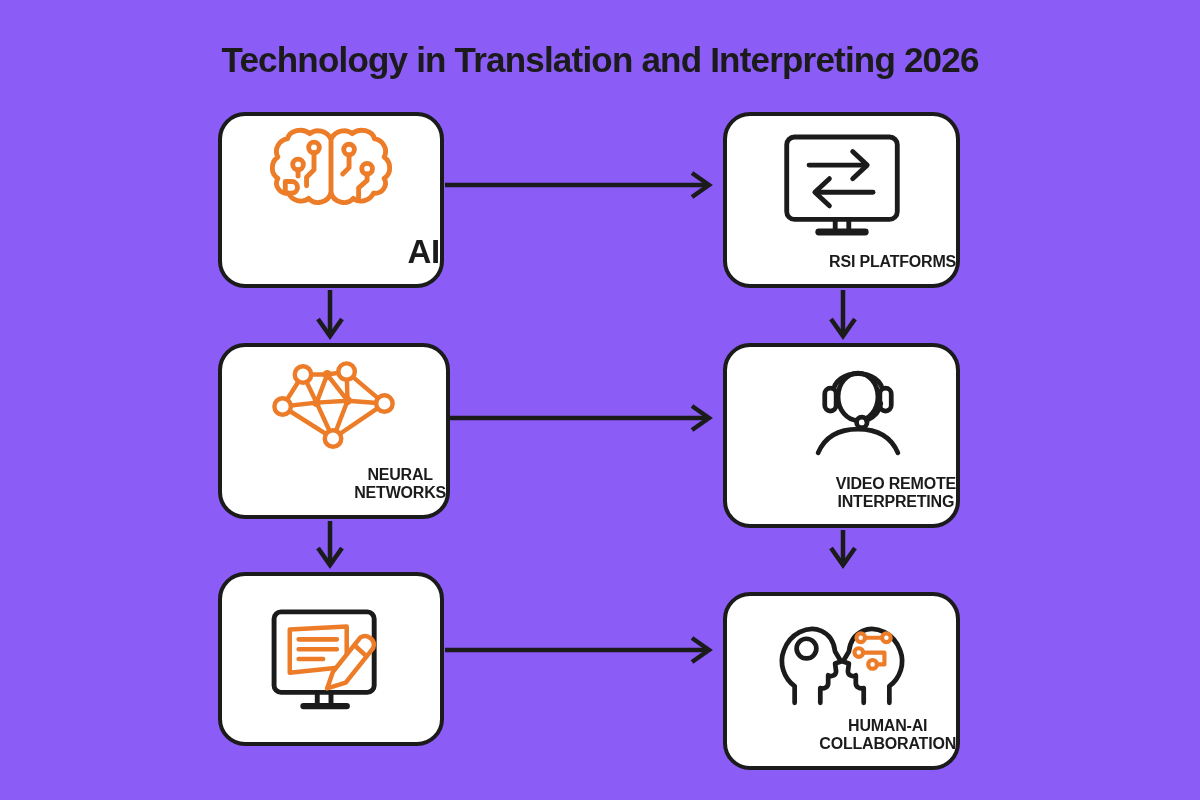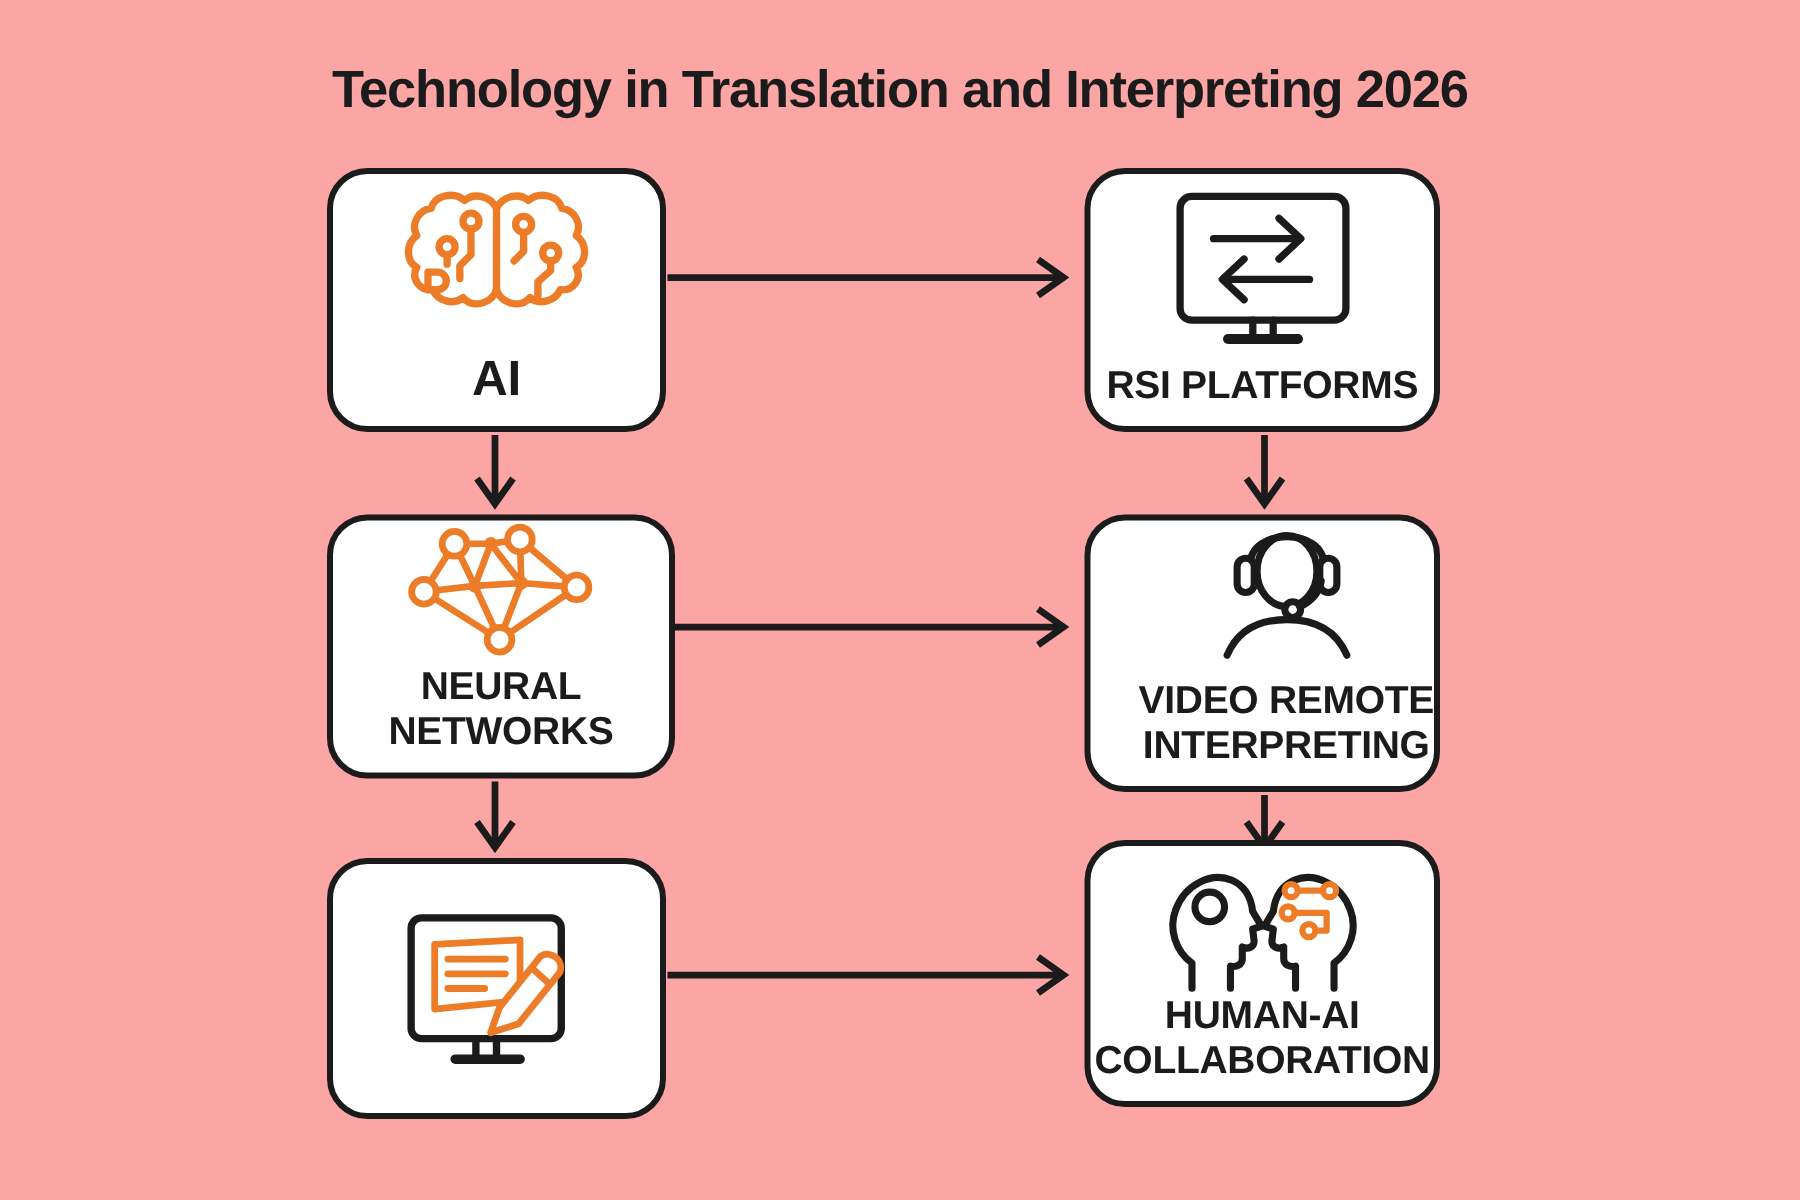--- a/index.html
+++ b/index.html
@@ -1,40 +1,40 @@
 <!DOCTYPE html>
 <html><head>
 <meta charset="utf-8">
 <style>
   html,body{margin:0;padding:0;background:#ffffff;}
   .canvas{
-    position:relative;width:1200px;height:800px;background:#fca5a5;
+    position:relative;width:1200px;height:800px;background:#8b5cf6;
     font-family:"Liberation Sans",sans-serif;overflow:hidden;
   }
   .title{
     position:absolute;left:0;top:40px;width:1200px;text-align:center;
     font-size:35px;font-weight:700;letter-spacing:-0.8px;color:#1b1b1b;margin:0;
   }
   .connectors{position:absolute;left:0;top:0;width:1200px;height:800px;z-index:1;}
   .node{
     position:absolute;z-index:2;box-sizing:border-box;background:#ffffff;
     border:4px solid #1b1b1b;border-radius:27px;
-    display:flex;flex-direction:column;align-items:center;justify-content:flex-end;
+    display:flex;flex-direction:column;align-items:flex-end;justify-content:flex-end;
   }
   .icon-wrap{flex:1;display:flex;align-items:center;justify-content:center;width:100%;}
   .node-label{
-    text-align:center;font-weight:700;color:#1b1b1b;font-size:26px;line-height:1.13;
+    text-align:center;font-weight:700;color:#1b1b1b;font-size:16px;line-height:1.13;
     white-space:pre-line;padding-bottom:13px;letter-spacing:-0.2px;
   }
   .node-ai    {left:218px;top:112px;width:226px;height:176px;}
   .node-rsi   {left:723px;top:112px;width:237px;height:176px;}
   .node-nn    {left:218px;top:343px;width:232px;height:176px;}
   .node-vri   {left:723px;top:343px;width:237px;height:185px;padding-left:32px;}
   .node-pe    {left:218px;top:572px;width:226px;height:174px;}
-  .node-hac   {left:723px;top:560px;width:237px;height:178px;}
+  .node-hac   {left:723px;top:592px;width:237px;height:178px;}
   .node-ai .node-label{font-size:33px;padding-bottom:14px;}
   svg.icn{display:block;}
 </style>
 </head>
 <body>
 
 <div class="canvas">
 
   <h1 class="title">Technology in Translation and Interpreting 2026</h1>
 

